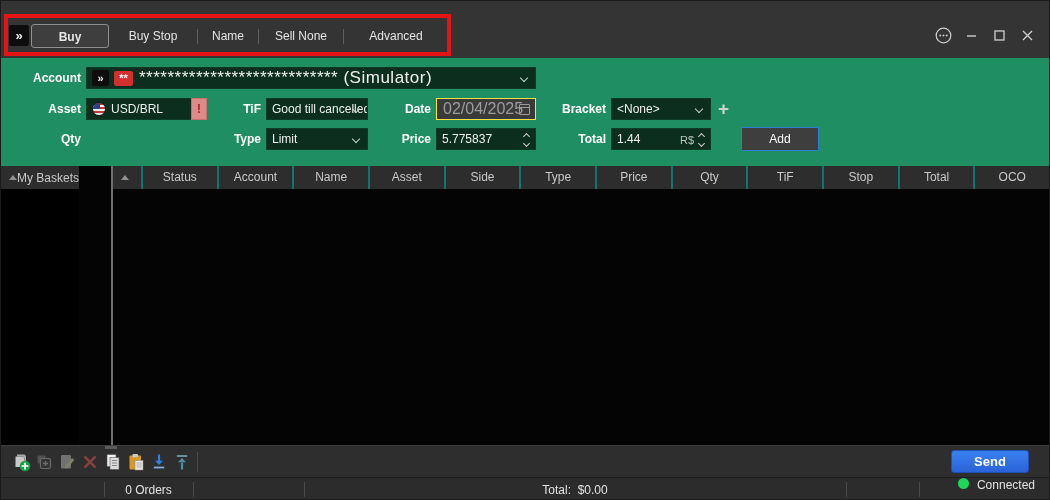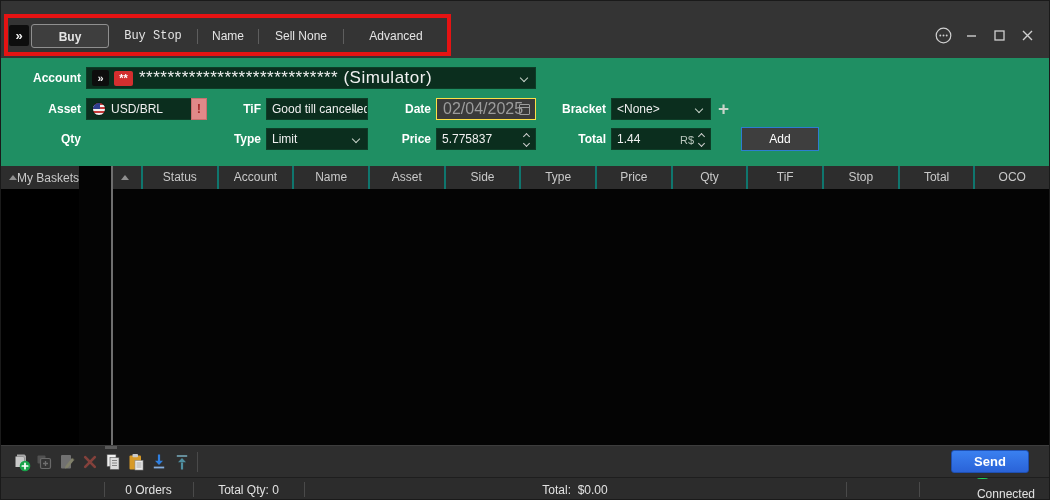--- a/index.html
+++ b/index.html
@@ -24,21 +24,21 @@
   }
   .tabs { position:absolute; left:30px; top:23px; height:24px; display:flex; align-items:center; }
   .tab {
     color:#e4e4e4; font-size:12px; text-align:center; cursor:pointer;
     padding:0 2px; line-height:24px;
   }
   .tab.active {
     width:78px; border:1px solid #8f8f8f; border-radius:3px;
     background:#3e3e3e; font-weight:bold; height:24px;
   }
-  .tab.plain { width:88px;font-family:Liberation Mono, monospace; }
+  .tab.plain { width:88px; }
   .tab.w-sell { width:60px; }
   .tab.w-sellstop { width:84px; }
   .tab.w-adv { width:104px; }
   .tab-sep { width:1px; height:15px; background:#5e5e5e; }
   .win-controls { position:absolute; right:12px; top:25px; display:flex; gap:9px; align-items:center; z-index:5; }
   .wc { width:19px; height:19px; display:flex; align-items:center; justify-content:center; cursor:pointer; }
 
   
   .form-panel { position:absolute; left:0; top:57px; right:0; height:108px; background:#1f8f63; }
   .f-label {
@@ -131,21 +131,21 @@
     display:flex; align-items:center; justify-content:center; cursor:pointer;
   }
 
   
   .statusbar {
     position:absolute; left:0; top:476px; right:0; height:24px; background:#2c2c2c;
     border-top:1px solid #1e1e1e; color:#e2e2e2; font-size:12px;
   }
   .sb-text { position:absolute; top:0; height:100%; display:flex; align-items:center; justify-content:center; white-space:pre; }
   .sb-sep { position:absolute; top:4px; width:1px; height:15px; background:#4a4a4a; }
-  .connected { position:absolute; right:14px; top:0; height:100%; display:flex; align-items:flex-start; gap:8px;flex-direction:column; }
+  .connected { position:absolute; right:14px; top:0; height:100%; display:flex; align-items:flex-start; gap:8px; }
   .conn-dot { width:11px; height:11px; border-radius:50%; background:#1dd75b; }
 </style>
 </head>
 <body>
 
 <div class="window">
 
   <div class="titlebar">
     <div class="collapse-btn">
       <span>»</span>
@@ -347,21 +347,20 @@
     </div>
     <div class="tb-sep"></div>
 
     <div class="send-btn">Send</div>
   </div>
 
   <div class="statusbar">
     <span class="sb-sep" style="left:103px"></span>
     <span class="sb-text" style="left:103px;width:89px">0 Orders</span>
     <span class="sb-sep" style="left:192px"></span>
-    <span class="sb-text" style="left:192px;width:111px">Total Qty: 0</span>
     <span class="sb-sep" style="left:303px"></span>
     <span class="sb-text" style="left:303px;width:542px">Total:  $0.00</span>
     <span class="sb-sep" style="left:845px"></span>
     <span class="sb-sep" style="left:918px"></span>
     <span class="connected">
       <span class="conn-dot"></span>
       <span>Connected</span>
     </span>
   </div>
 

